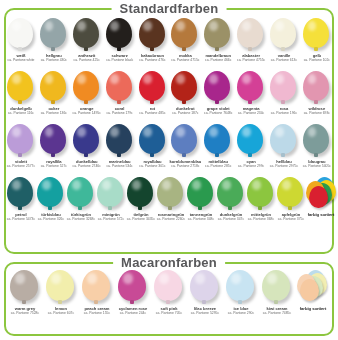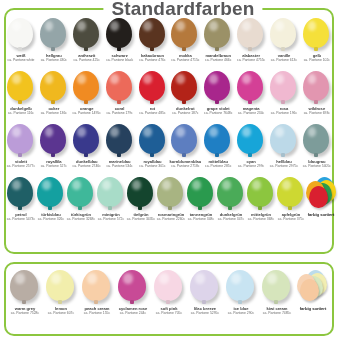--- a/index.html
+++ b/index.html
@@ -19,28 +19,27 @@
     background:#ffffff;
   }
   #panel-standard{ left:4px; top:8px; width:330px; height:246px; }
   #panel-macaron { left:4px; top:262px; width:330px; height:74px; }
 
   
   .section-title{
     position:absolute;
     background:#ffffff;
     padding:0 8px;
-    font-size:19px;
+    font-size:13px;
     font-weight:bold;
     color:#58585a;
     letter-spacing:.2px;
     white-space:nowrap;
     transform:translateX(-50%);
     line-height:12px;
-    margin-left:14px;
   }
   #title-standard{ left:169px; top:3px; }
   #title-macaron { left:169px; top:257px; }
 
   
   .row{
     position:absolute;
     left:6px;
     width:326px;
     display:flex;
@@ -443,20 +442,21 @@
             <i></i>
             <i></i>
           </div>
         </div>
         <div class="name accent">farbig sortiert</div>
         <div class="pantone"></div>
       </div>
     </div>
 
   <div class="panel" id="panel-macaron"></div>
+  <div class="section-title" id="title-macaron">Macaronfarben</div>
 
   <div class="row" id="row-macaron">
       <div class="swatch">
         <div class="balloon-wrap">
           <div class="balloon" style="background: rgb(184, 173, 164);"></div>
         </div>
         <div class="name">warm grey</div>
         <div class="pantone">ca. Pantone 7528c</div>
       </div>
       <div class="swatch">

